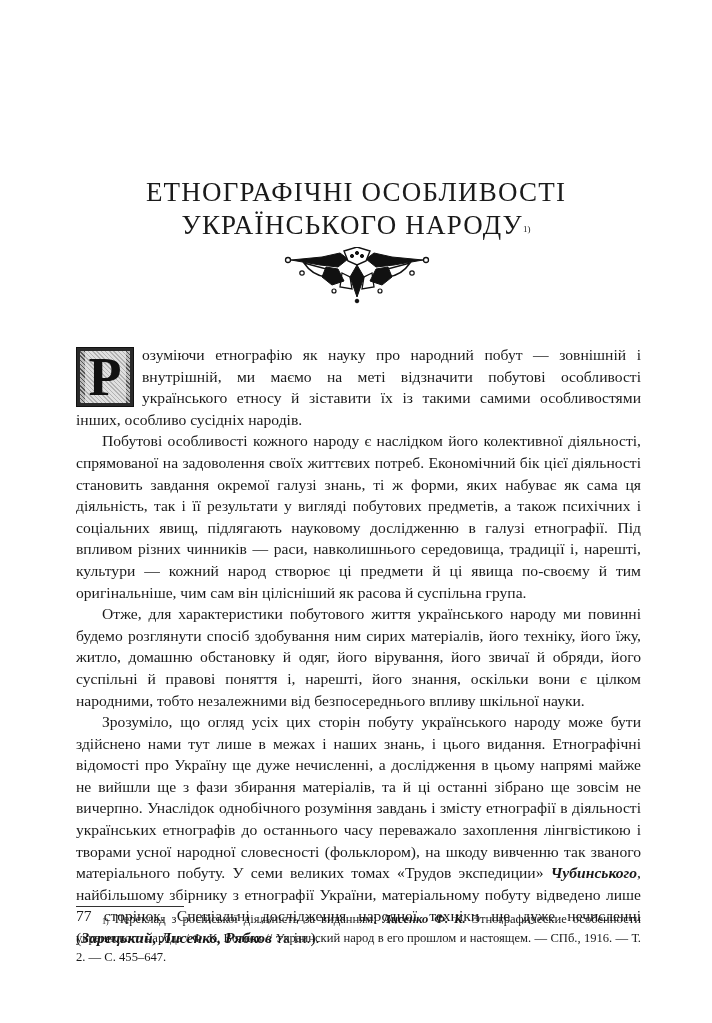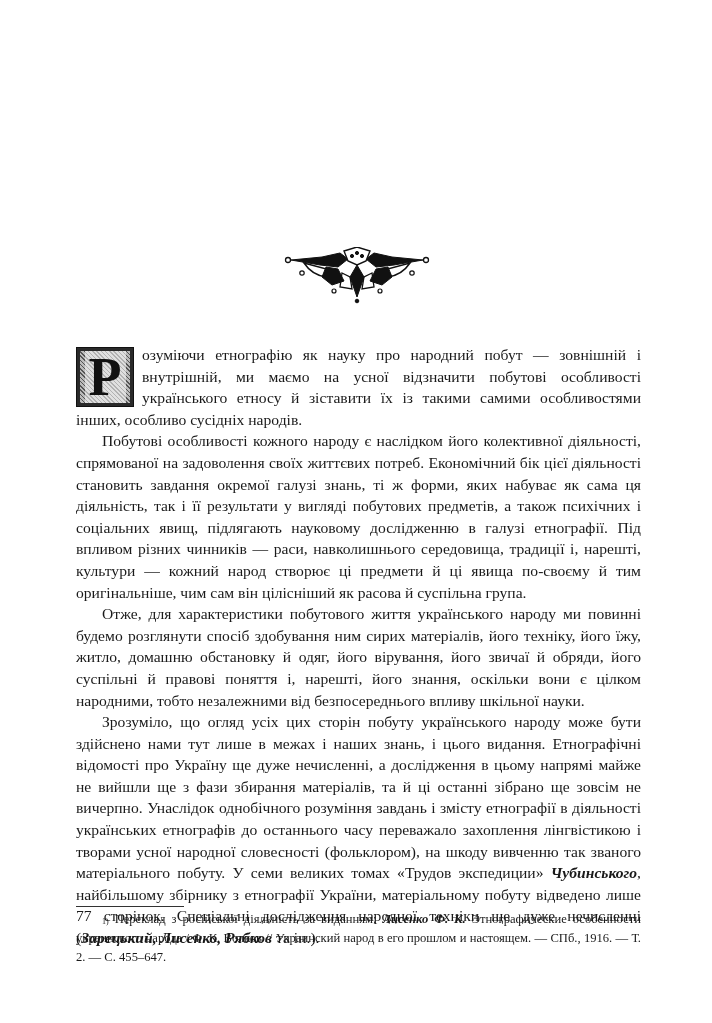--- a/index.html
+++ b/index.html
@@ -46,20 +46,24 @@
     text-align: justify; color: #1a1a1a;
   }
   .footnote p { margin: 0; text-indent: 26px; }
   .footnote sup { font-size: 8px; vertical-align: top; position: relative; top: 2px; }
 </style>
 </head>
 <body>
 
 <div class="page">
 
+  <h1 class="title" style="margin:0;font-weight:normal;">
+    <span class="line">ЕТНОГРАФІЧНІ ОСОБЛИВОСТІ</span>
+    <span class="line"><span>УКРАЇНСЬКОГО НАРОДУ</span><sup>1)</sup></span>
+  </h1>
 
   <div class="ornament">
     <svg width="150" height="58" viewBox="0 0 150 58">
       <g fill="#111" stroke="#111">
         <circle cx="6" cy="13" r="2.5" fill="none" stroke-width="1.3"></circle>
         <circle cx="144" cy="13" r="2.5" fill="none" stroke-width="1.3"></circle>
         <path d="M9 13 L40 10 L58 6 L66 12 L56 20 L38 18 Z" stroke-width="1"></path>
         <path d="M141 13 L110 10 L92 6 L84 12 L94 20 L112 18 Z" stroke-width="1"></path>
         <path d="M22 16 Q30 28 44 30 L52 24 Z" fill="none" stroke-width="1.5"></path>
         <path d="M128 16 Q120 28 106 30 L98 24 Z" fill="none" stroke-width="1.5"></path>
@@ -80,21 +84,21 @@
       </g>
     </svg>
   </div>
 
   <div class="body-text">
     <p class="first">
       <span class="dropcap">
           <span class="inner">
             <span class="letter">Р</span>
           </span>
-        </span><span>озуміючи етнографію як науку про народний побут — зовнішній і внутрішній, ми маємо на усної відзначити побутові особливості українського етносу й зіставити їх із такими самими особливостями інших, особливо сусідніх народів.</span>
+        </span><span>озуміючи етнографію як науку про народний побут — зовнішній і внутрішній, ми маємо на меті відзначити побутові особливості українського етносу й зіставити їх із такими самими особливостями інших, особливо сусідніх народів.</span>
     </p>
     <p>Побутові особливості кожного народу є наслідком його колективної діяльності, спрямованої на задоволення своїх життєвих потреб. Економічний бік цієї діяльності становить завдання окремої галузі знань, ті ж форми, яких набуває як сама ця діяльність, так і її результати у вигляді побутових предметів, а також психічних і соціальних явищ, підлягають науковому дослідженню в галузі етнографії. Під впливом різних чинників — раси, навколишнього середовища, традиції і, нарешті, культури — кожний народ створює ці предмети й ці явища по-своєму й тим оригінальніше, чим сам він цілісніший як расова й суспільна група.</p>
     <p>Отже, для характеристики побутового життя українського народу ми повинні будемо розглянути спосіб здобування ним сирих матеріалів, його техніку, його їжу, житло, домашню обстановку й одяг, його вірування, його звичаї й обряди, його суспільні й правові поняття і, нарешті, його знання, оскільки вони є цілком народними, тобто незалежними від безпосереднього впливу шкільної науки.</p>
     <p><span>Зрозуміло, що огляд усіх цих сторін побуту українського народу може бути здійснено нами тут лише в межах і наших знань, і цього видання. Етнографічні відомості про Україну ще дуже нечисленні, а дослідження в цьому напрямі майже не вийшли ще з фази збирання матеріалів, та й ці останні зібрано ще зовсім не вичерпно. Унаслідок однобічного розуміння завдань і змісту етнографії в діяльності українських етнографів до останнього часу переважало захоплення лінгвістикою і творами усної народної словесності (фольклором), на шкоду вивченню так званого матеріального побуту. У семи великих томах «Трудов экспедиции» </span><i>Чубинського</i><span>, найбільшому збірнику з етнографії України, матеріальному побуту відведено лише 77 сторінок. Спеціальні дослідження народної техніки ще дуже нечисленні (</span><i>Зарецький, Лисенко, Рябков</i><span> та ін.).</span></p>
   </div>
 
   <div class="fn-rule"></div>
 
   <div class="footnote">
     <p><sup>1)</sup><span> Переклад з російської діяльність за виданням: </span><i>Лисенко Ф. К.</i><span> Этнографические особенности украинского народа / Ф. К. Волков // Украинский народ в его прошлом и настоящем. — СПб., 1916. — Т. 2. — С. 455–647.</span></p>

